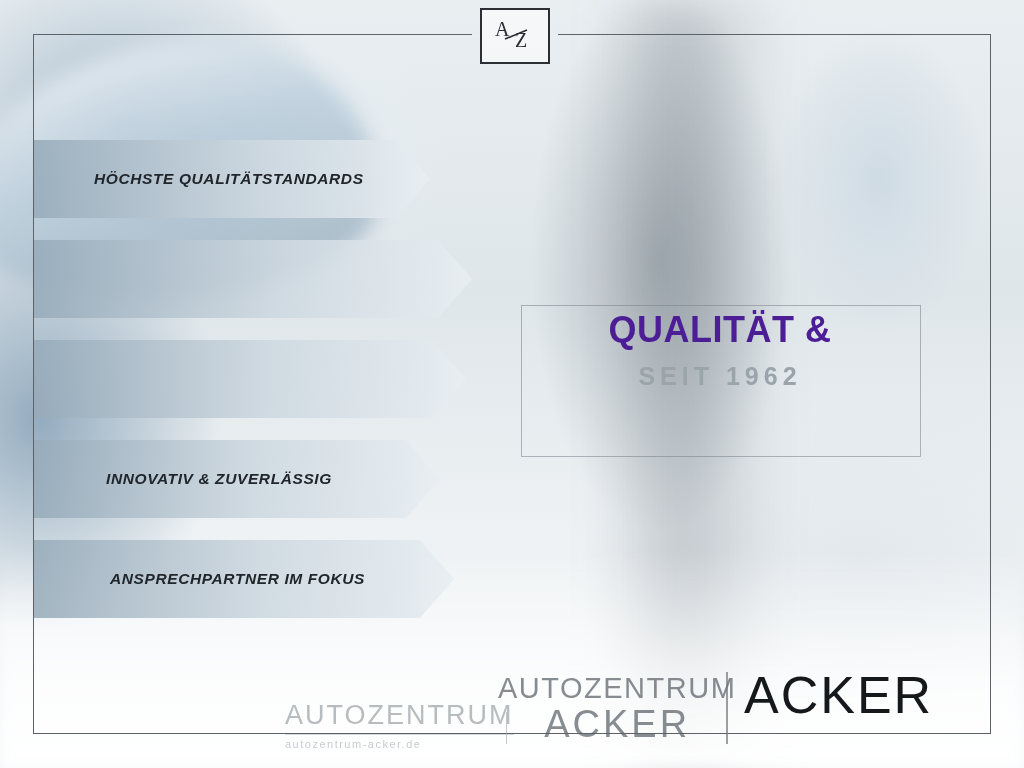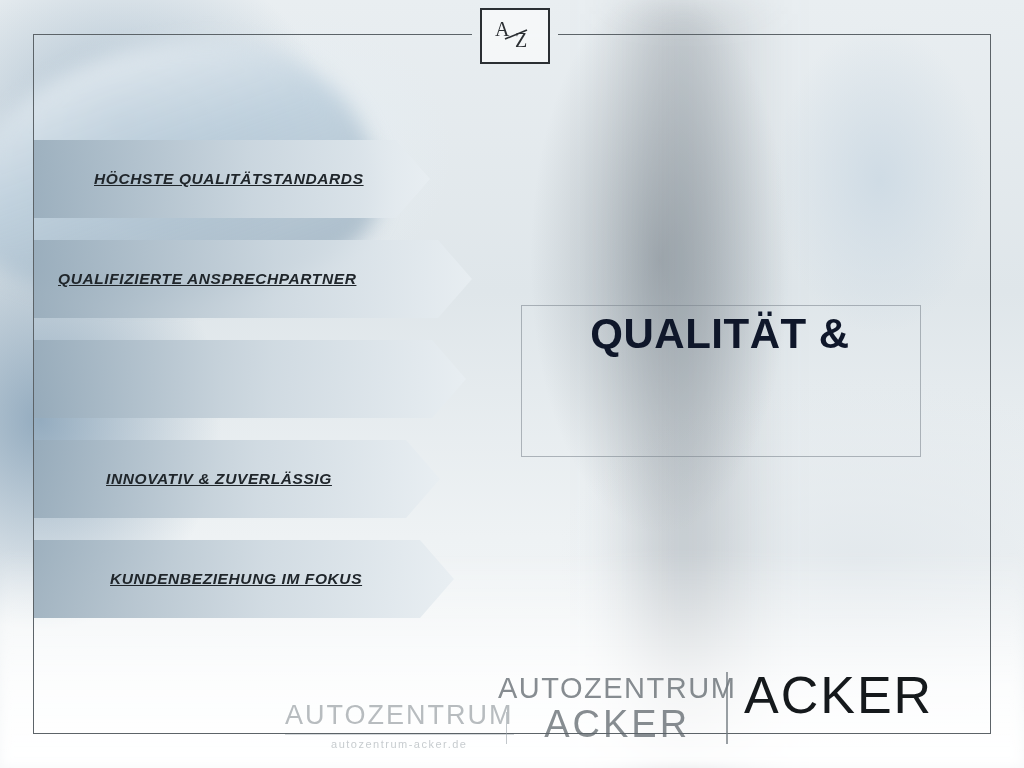--- a/index.html
+++ b/index.html
@@ -110,21 +110,20 @@
   }
   .banner .txt {
     position: relative;
     z-index: 2;
     font-weight: bold;
     font-style: italic;
     font-size: 15.5px;
     letter-spacing: 0.6px;
     color: #20262b;
     white-space: nowrap;
-    text-decoration: underline;
   }
   .b1 .shape { width: 396px; }
   .b1 .txt { margin-left: 60px; }
   .b2 .shape { width: 438px; }
   .b2 .txt { margin-left: 24px; }
   .b3 .shape { width: 432px; }
   .b3 .txt { margin-left: 22px; }
   .b4 .shape { width: 406px; }
   .b4 .txt { margin-left: 72px; }
   .b5 .shape { width: 420px; }
@@ -138,23 +137,23 @@
     border: 1px solid rgba(120,130,138,0.55);
   }
   .headline-wrap {
     position: absolute;
     left: 500px; top: 300px;
     width: 440px;
     text-align: center;
   }
   .headline-l1, .headline-l2 {
     font-weight: bold;
-    font-size: 42px;
+    font-size: 36px;
     letter-spacing: 0.5px;
-    color: #0f172a;
+    color: #4c1d95;
     line-height: 1.12;
     background: transparent;
   }
   .headline-l1 { padding-top: 10px; }
   .subline {
     margin-top: 12px;
     font-size: 25px;
     font-weight: bold;
     letter-spacing: 5px;
     color: #9aa4ab;
@@ -172,21 +171,20 @@
     letter-spacing: 2px;
     color: #7f878d;
   }
   .logo-ghost .l2 {
     font-size: 11px;
     letter-spacing: 1.5px;
     color: #9aa2a8;
     border-top: 1px solid #b4bbc0;
     margin-top: 3px;
     padding-top: 3px;
-    text-align: center;
   }
 
   .logo-mid {
     position: absolute;
     left: 498px; top: 672px;
     opacity: 0.72;
     text-align: center;
   }
   .logo-mid .m1 {
     font-size: 29px;
@@ -242,38 +240,38 @@
     </svg>
   </div>
 
   <div class="banners">
     <div class="banner b1">
       <div class="shape"></div>
       <div class="txt">HÖCHSTE  QUALITÄTSTANDARDS</div>
     </div>
     <div class="banner b2">
       <div class="shape"></div>
-      <div class="txt">QUALIFIZIERTE ANSPRECHPARTNER</div>
     </div>
     <div class="banner b3">
       <div class="shape"></div>
     </div>
     <div class="banner b4">
       <div class="shape"></div>
       <div class="txt">INNOVATIV &amp; ZUVERLÄSSIG</div>
     </div>
     <div class="banner b5">
       <div class="shape"></div>
-      <div class="txt">KUNDENBEZIEHUNG IM FOKUS</div>
+      <div class="txt">ANSPRECHPARTNER IM FOKUS</div>
     </div>
   </div>
 
   <div class="headline-box"></div>
   <div class="headline-wrap">
     <div class="headline-l1">QUALITÄT &amp;</div>
+    <div class="subline">SEIT 1962</div>
   </div>
 
   <div class="logo-ghost">
     <div class="l1">AUTOZENTRUM</div>
     <div class="l2">autozentrum-acker.de</div>
   </div>
 
   <div class="logo-sep2"></div>
 
   <div class="logo-mid">

